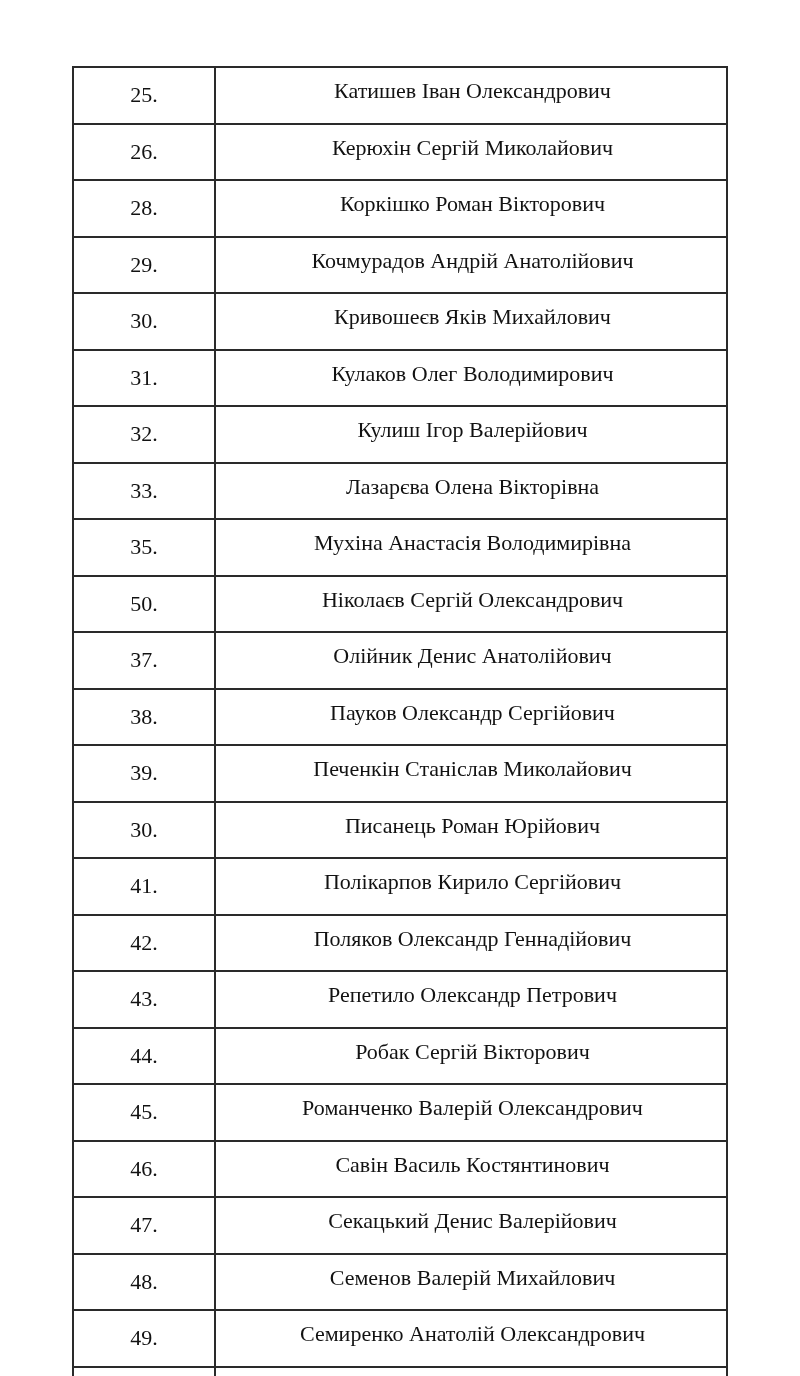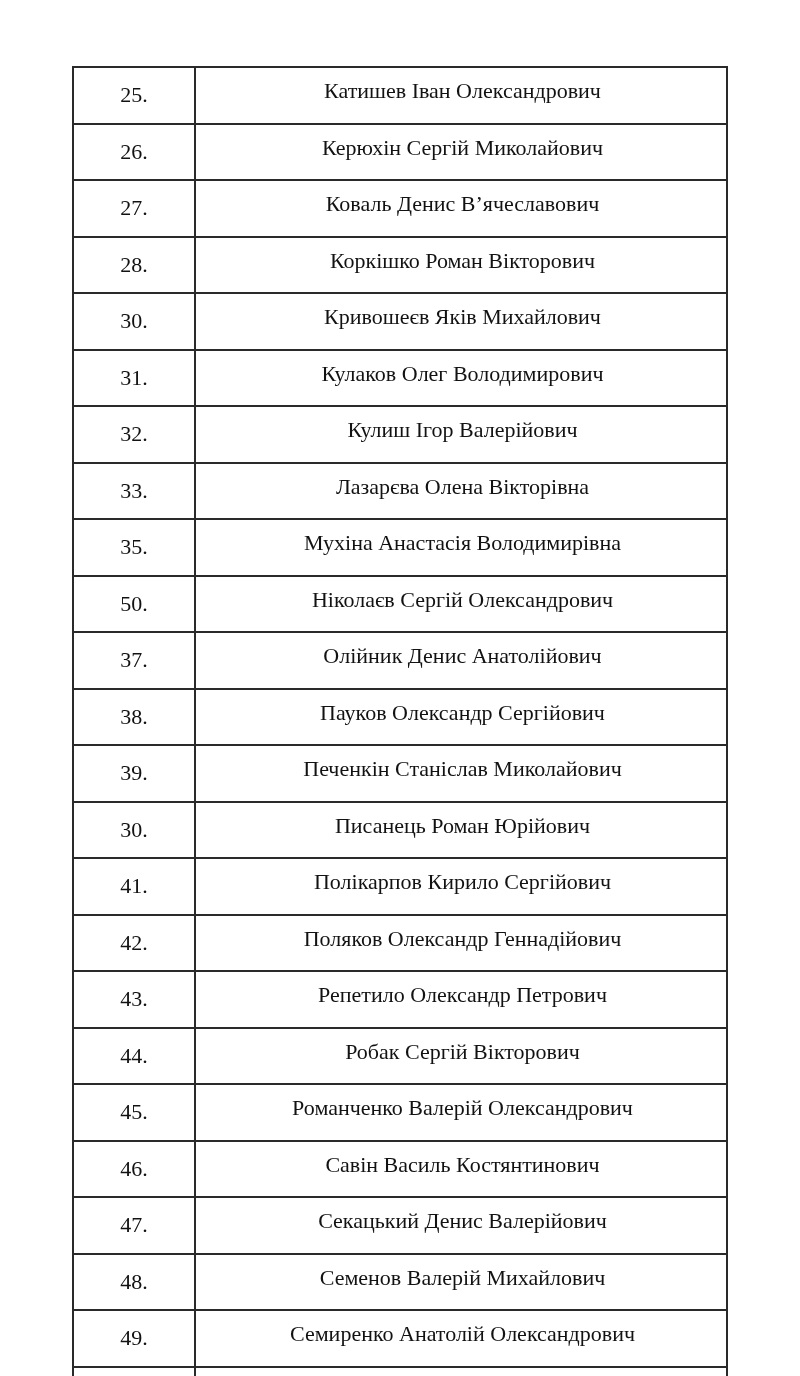--- a/index.html
+++ b/index.html
@@ -33,21 +33,21 @@
     font-size: 22px;
     line-height: 1.1;
     vertical-align: middle;
     background: #ffffff;
     overflow: hidden;
     white-space: nowrap;
   }
   td.num-cell {
     width: 104px;
     text-align: center;
-    padding: 0 8px;
+    padding: 0 18px;
   }
   td.name-cell {
     text-align: center;
     padding: 0 4px 8px 7px;
   }
 </style>
 </head>
 <body>
 
 <div class="page">
@@ -55,26 +55,26 @@
     <tbody id="roster-body">
         <tr>
           <td class="num-cell">25.</td>
           <td class="name-cell">Катишев Іван Олександрович</td>
         </tr>
         <tr>
           <td class="num-cell">26.</td>
           <td class="name-cell">Керюхін Сергій Миколайович</td>
         </tr>
         <tr>
-          <td class="num-cell">27.</td>
-          <td class="name-cell">Коваль Денис В’ячеславович</td>
+          <td class="num-cell">28.</td>
+          <td class="name-cell">Коркішко Роман Вікторович</td>
         </tr>
         <tr>
-          <td class="num-cell">28.</td>
-          <td class="name-cell">Коркішко Роман Вікторович</td>
+          <td class="num-cell">29.</td>
+          <td class="name-cell">Кочмурадов Андрій Анатолійович</td>
         </tr>
         <tr>
           <td class="num-cell">30.</td>
           <td class="name-cell">Кривошеєв Яків Михайлович</td>
         </tr>
         <tr>
           <td class="num-cell">31.</td>
           <td class="name-cell">Кулаков Олег Володимирович</td>
         </tr>
         <tr>

